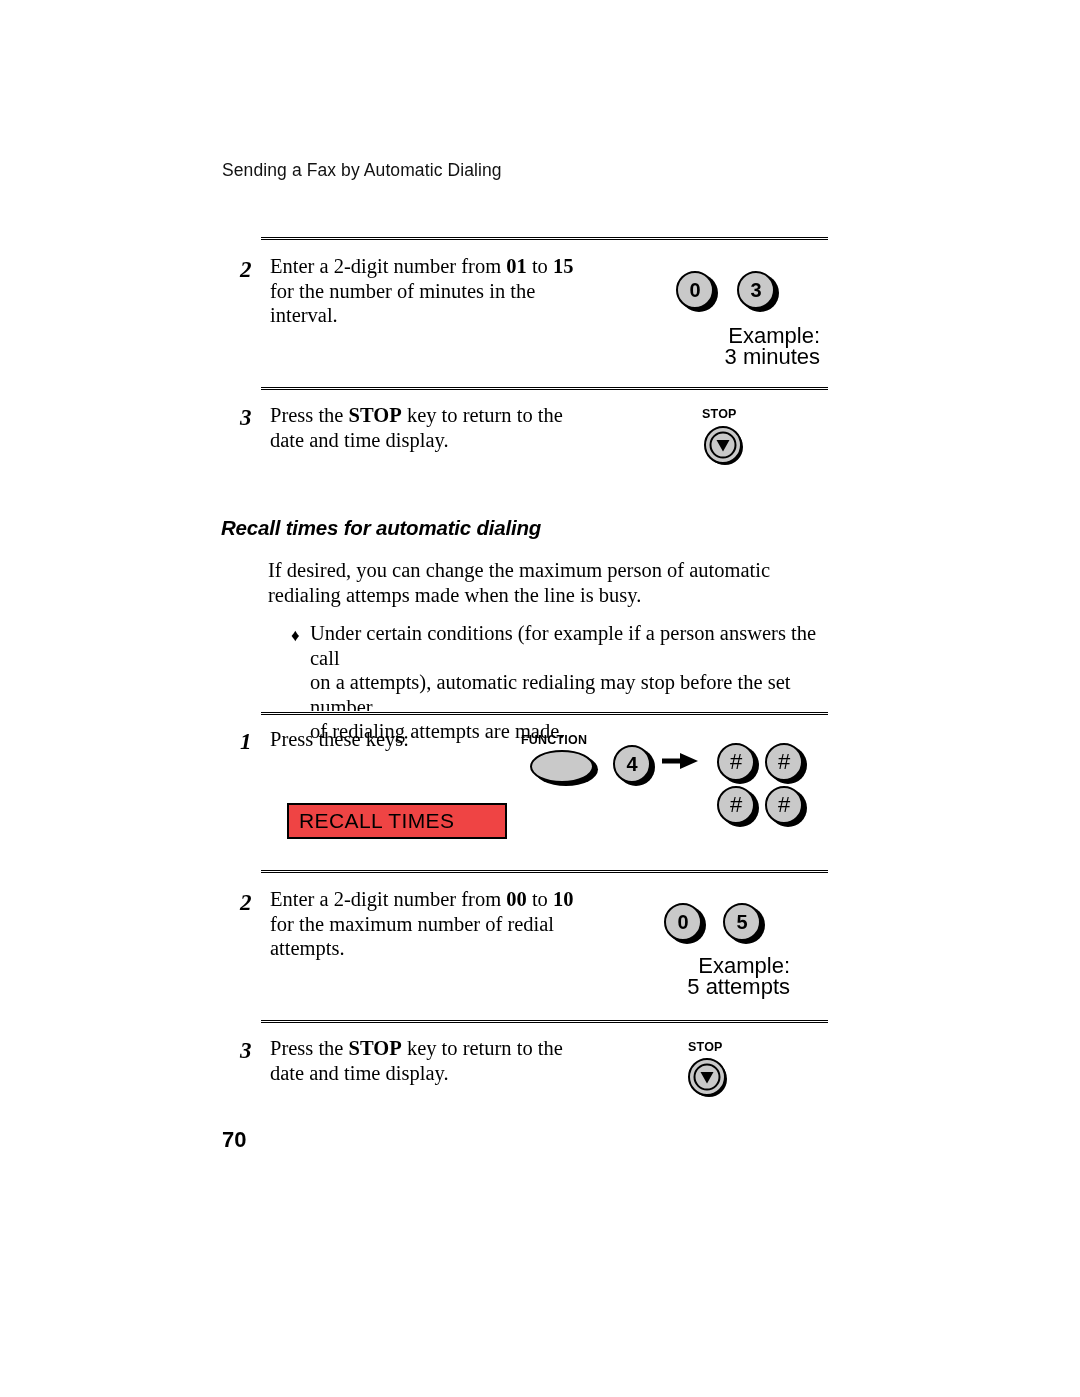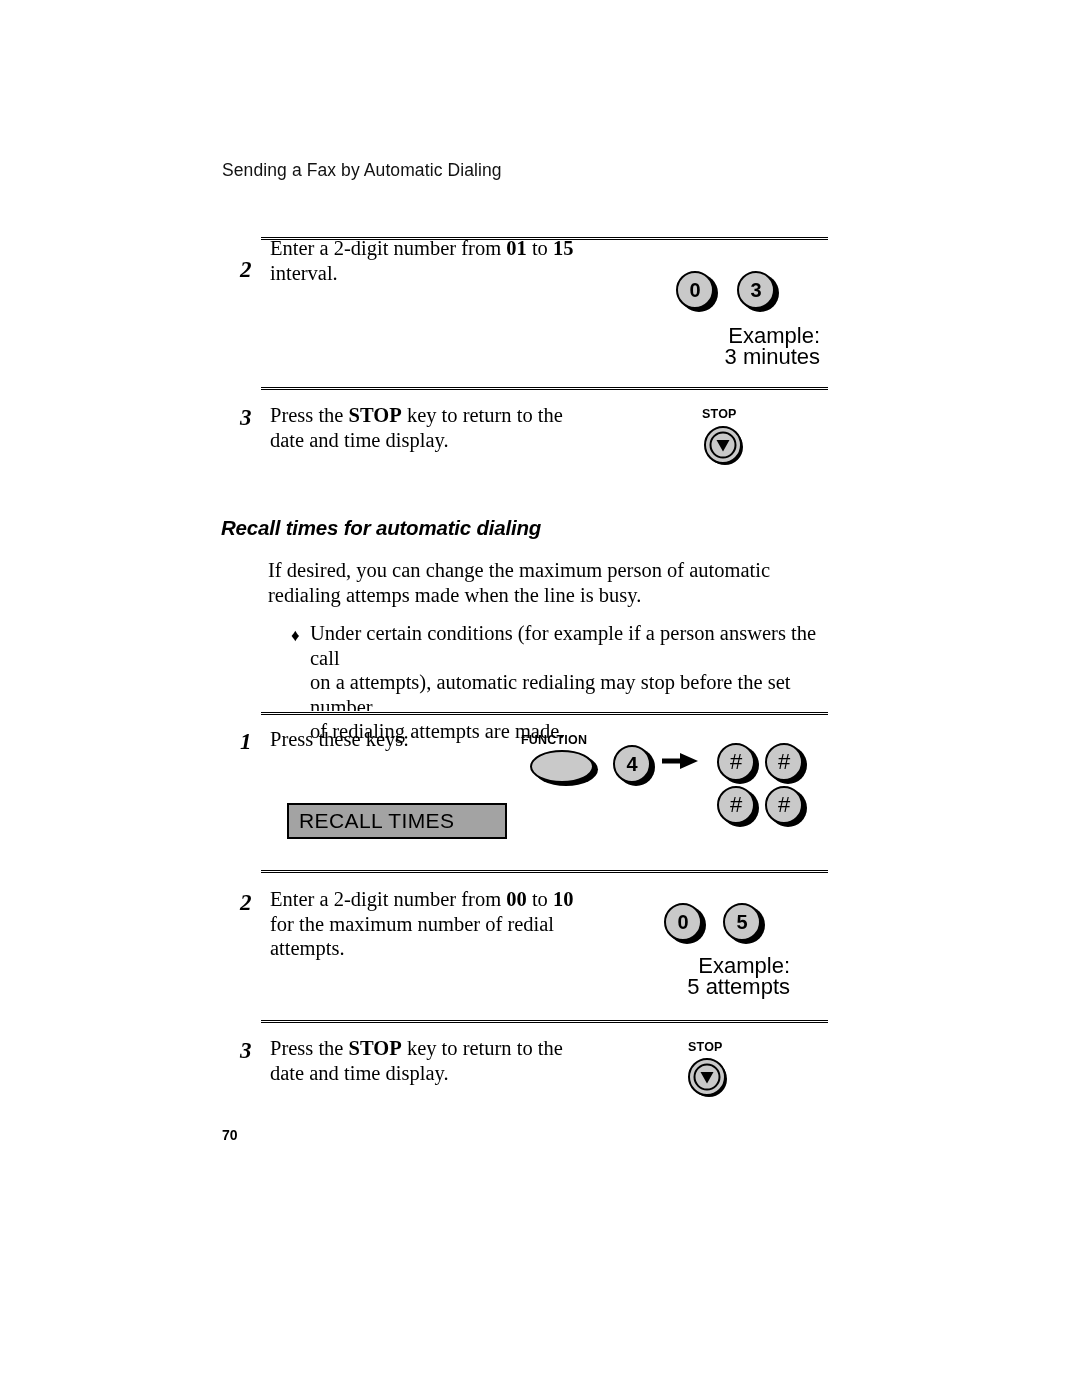--- a/index.html
+++ b/index.html
@@ -90,21 +90,21 @@
     position: absolute;
     font-family: "Liberation Serif", serif;
     font-size: 17px;
     line-height: 1;
   }
 
   
   .lcd-box {
     position: absolute;
     border: 2.5px solid #000;
-    background: #a3a3a3;
+    background: #ef4444;
     box-sizing: border-box;
     display: flex;
     align-items: center;
   }
   .lcd-text {
     font-family: "Liberation Sans", sans-serif;
     font-size: 21px;
     letter-spacing: 0.4px;
     padding-left: 10px;
   }
@@ -173,37 +173,38 @@
     white-space: pre-line;
   }
 
   
   .page-number {
     position: absolute;
     left: 222px;
     top: 1127px;
     font-family: "Liberation Sans", sans-serif;
     font-weight: bold;
-    font-size: 14px;
+    font-size: 22px;
   }
 </style>
 </head>
 <body>
 
 <div class="page">
 
   <div class="running-header">Sending a Fax by Automatic Dialing</div>
 
   <div class="rule" style="top:236px">
       <i></i>
     </div>
 
   <div class="step-num" style="left:240px; top:258px">2</div>
-  <div class="step-text" style="left:270px; top:236px; width:400px">
+  <div class="step-text" style="left:270px; top:254px; width:400px">
     <div><span>Enter a 2-digit number from </span><b>01</b><span> to </span><b>15</b></div>
+    <div>for the number of minutes in the</div>
     <div>interval.</div>
   </div>
 
   <div class="key-circle" style="left:676px; top:271px">0</div>
   <div class="key-circle" style="left:737px; top:271px">3</div>
   <div class="example-caption" style="left:620px; top:325px; width:200px">Example:
 3 minutes</div>
 
   <div class="rule" style="top:386px">
       <i></i>

